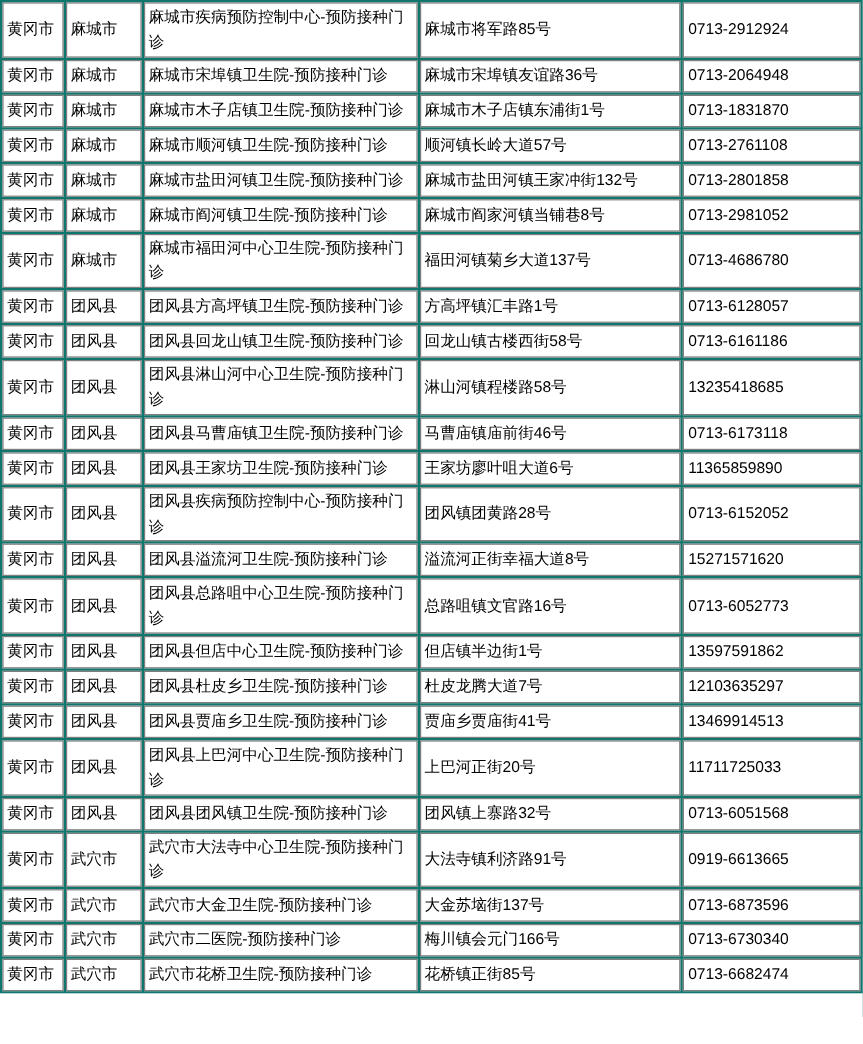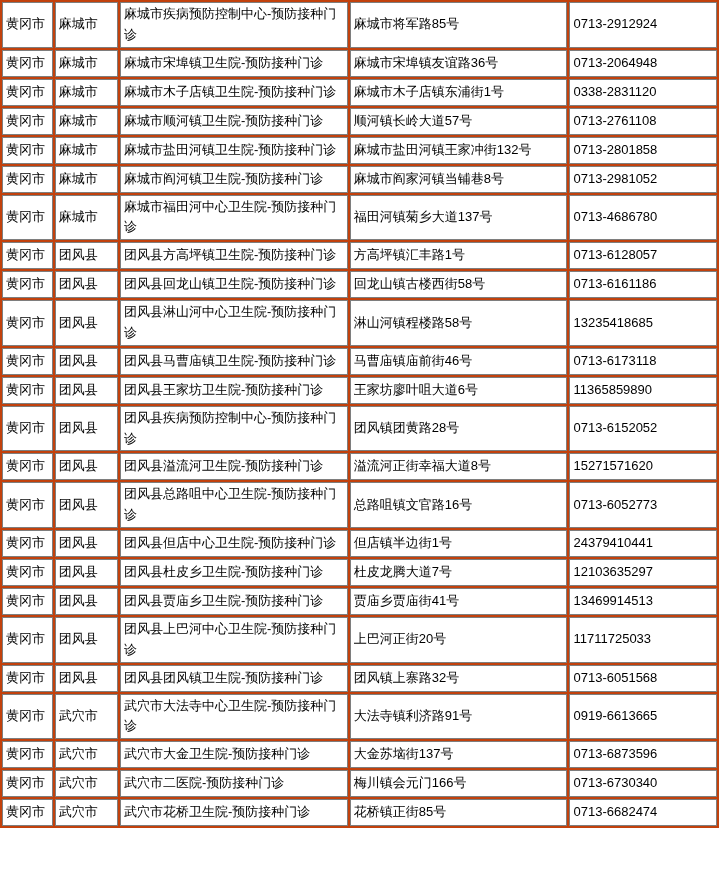--- a/index.html
+++ b/index.html
@@ -6,21 +6,21 @@
     margin: 0;
     padding: 0;
     background: #ffffff;
     font-family: "Liberation Sans", sans-serif;
   }
   table.clinic-table {
     width: 719px;
     table-layout: fixed;
     border-collapse: separate;
     border-spacing: 2px;
-    background: #c2410c; 
+    background: #0f766e; 
   }
   col.c-city    { width: 50px; }
   col.c-county  { width: 62px; }
   col.c-clinic  { width: 224px; }
   col.c-address { width: 214px; }
   col.c-phone   { width: 145px; }
   td {
     background: #ffffff;
     border: 1px solid #7e7e7e;
     padding: 1px 3px;
@@ -57,21 +57,21 @@
         <td>麻城市</td>
         <td>麻城市宋埠镇卫生院-预防接种门诊</td>
         <td>麻城市宋埠镇友谊路36号</td>
         <td>0713-2064948</td>
       </tr>
       <tr>
         <td>黄冈市</td>
         <td>麻城市</td>
         <td>麻城市木子店镇卫生院-预防接种门诊</td>
         <td>麻城市木子店镇东浦街1号</td>
-        <td>0338-2831120</td>
+        <td>0713-1831870</td>
       </tr>
       <tr>
         <td>黄冈市</td>
         <td>麻城市</td>
         <td>麻城市顺河镇卫生院-预防接种门诊</td>
         <td>顺河镇长岭大道57号</td>
         <td>0713-2761108</td>
       </tr>
       <tr>
         <td>黄冈市</td>
@@ -148,21 +148,21 @@
         <td>团风县</td>
         <td>团风县总路咀中心卫生院-预防接种门诊</td>
         <td>总路咀镇文官路16号</td>
         <td>0713-6052773</td>
       </tr>
       <tr>
         <td>黄冈市</td>
         <td>团风县</td>
         <td>团风县但店中心卫生院-预防接种门诊</td>
         <td>但店镇半边街1号</td>
-        <td>24379410441</td>
+        <td>13597591862</td>
       </tr>
       <tr>
         <td>黄冈市</td>
         <td>团风县</td>
         <td>团风县杜皮乡卫生院-预防接种门诊</td>
         <td>杜皮龙腾大道7号</td>
         <td>12103635297</td>
       </tr>
       <tr>
         <td>黄冈市</td>

